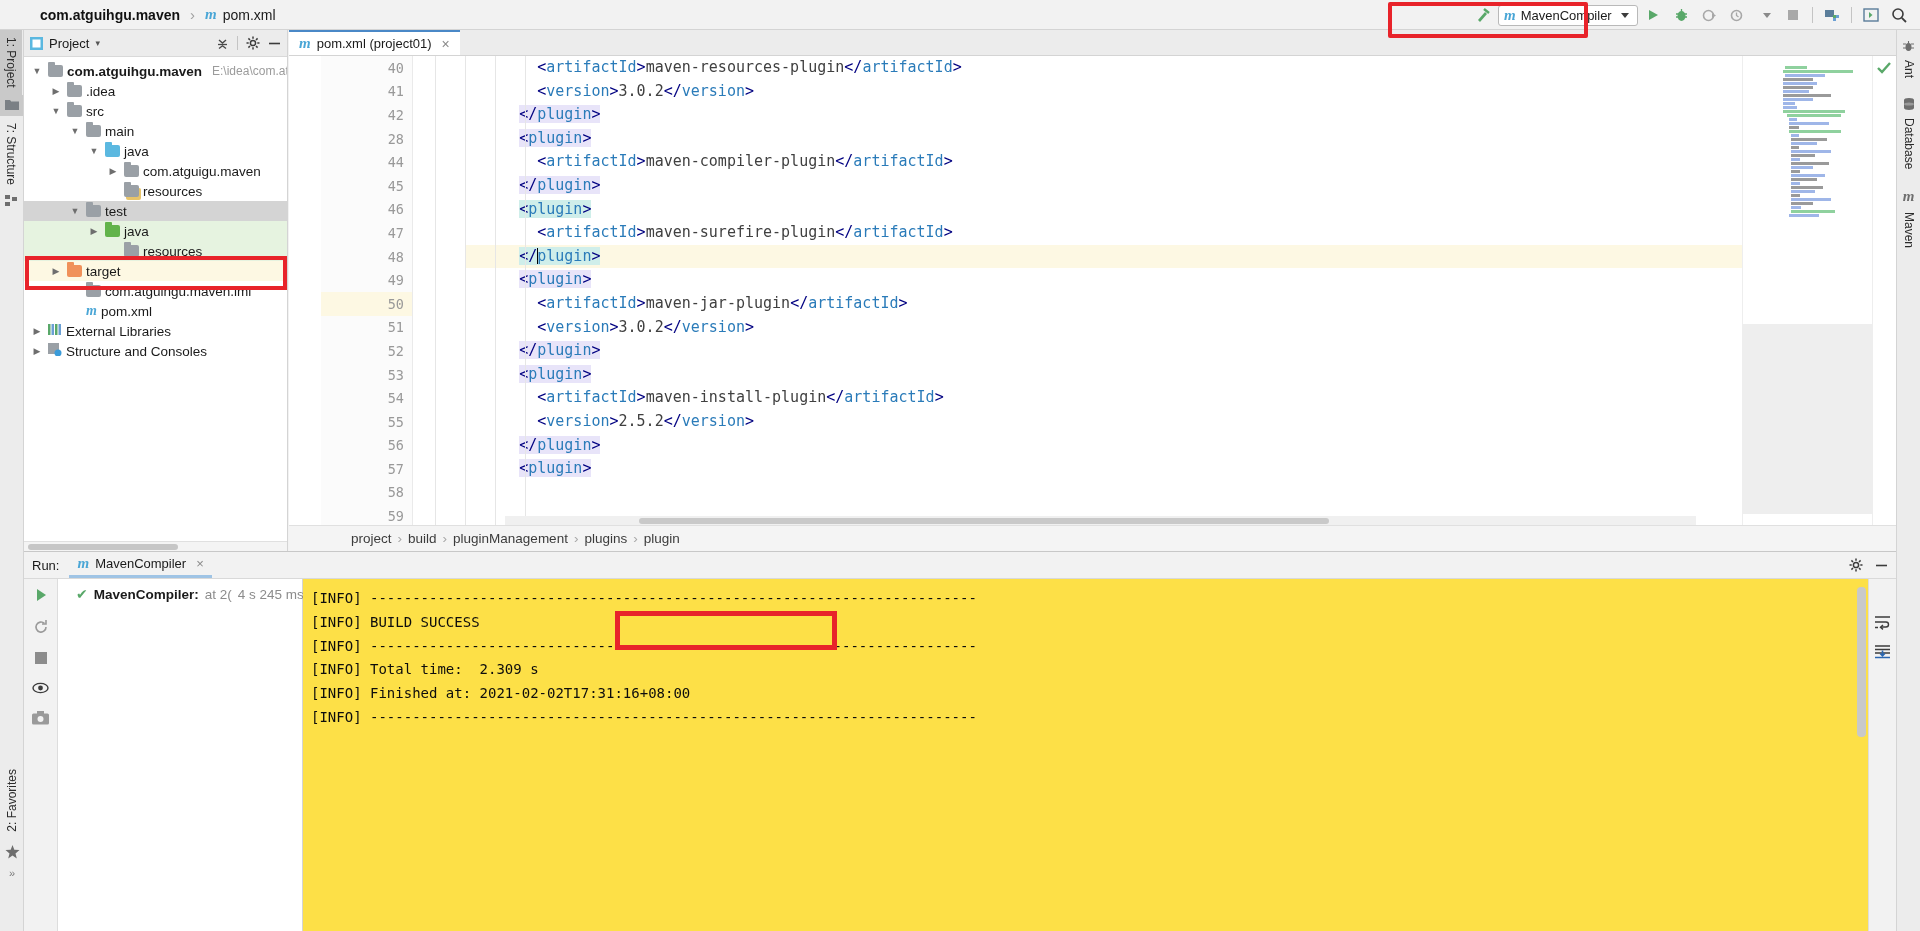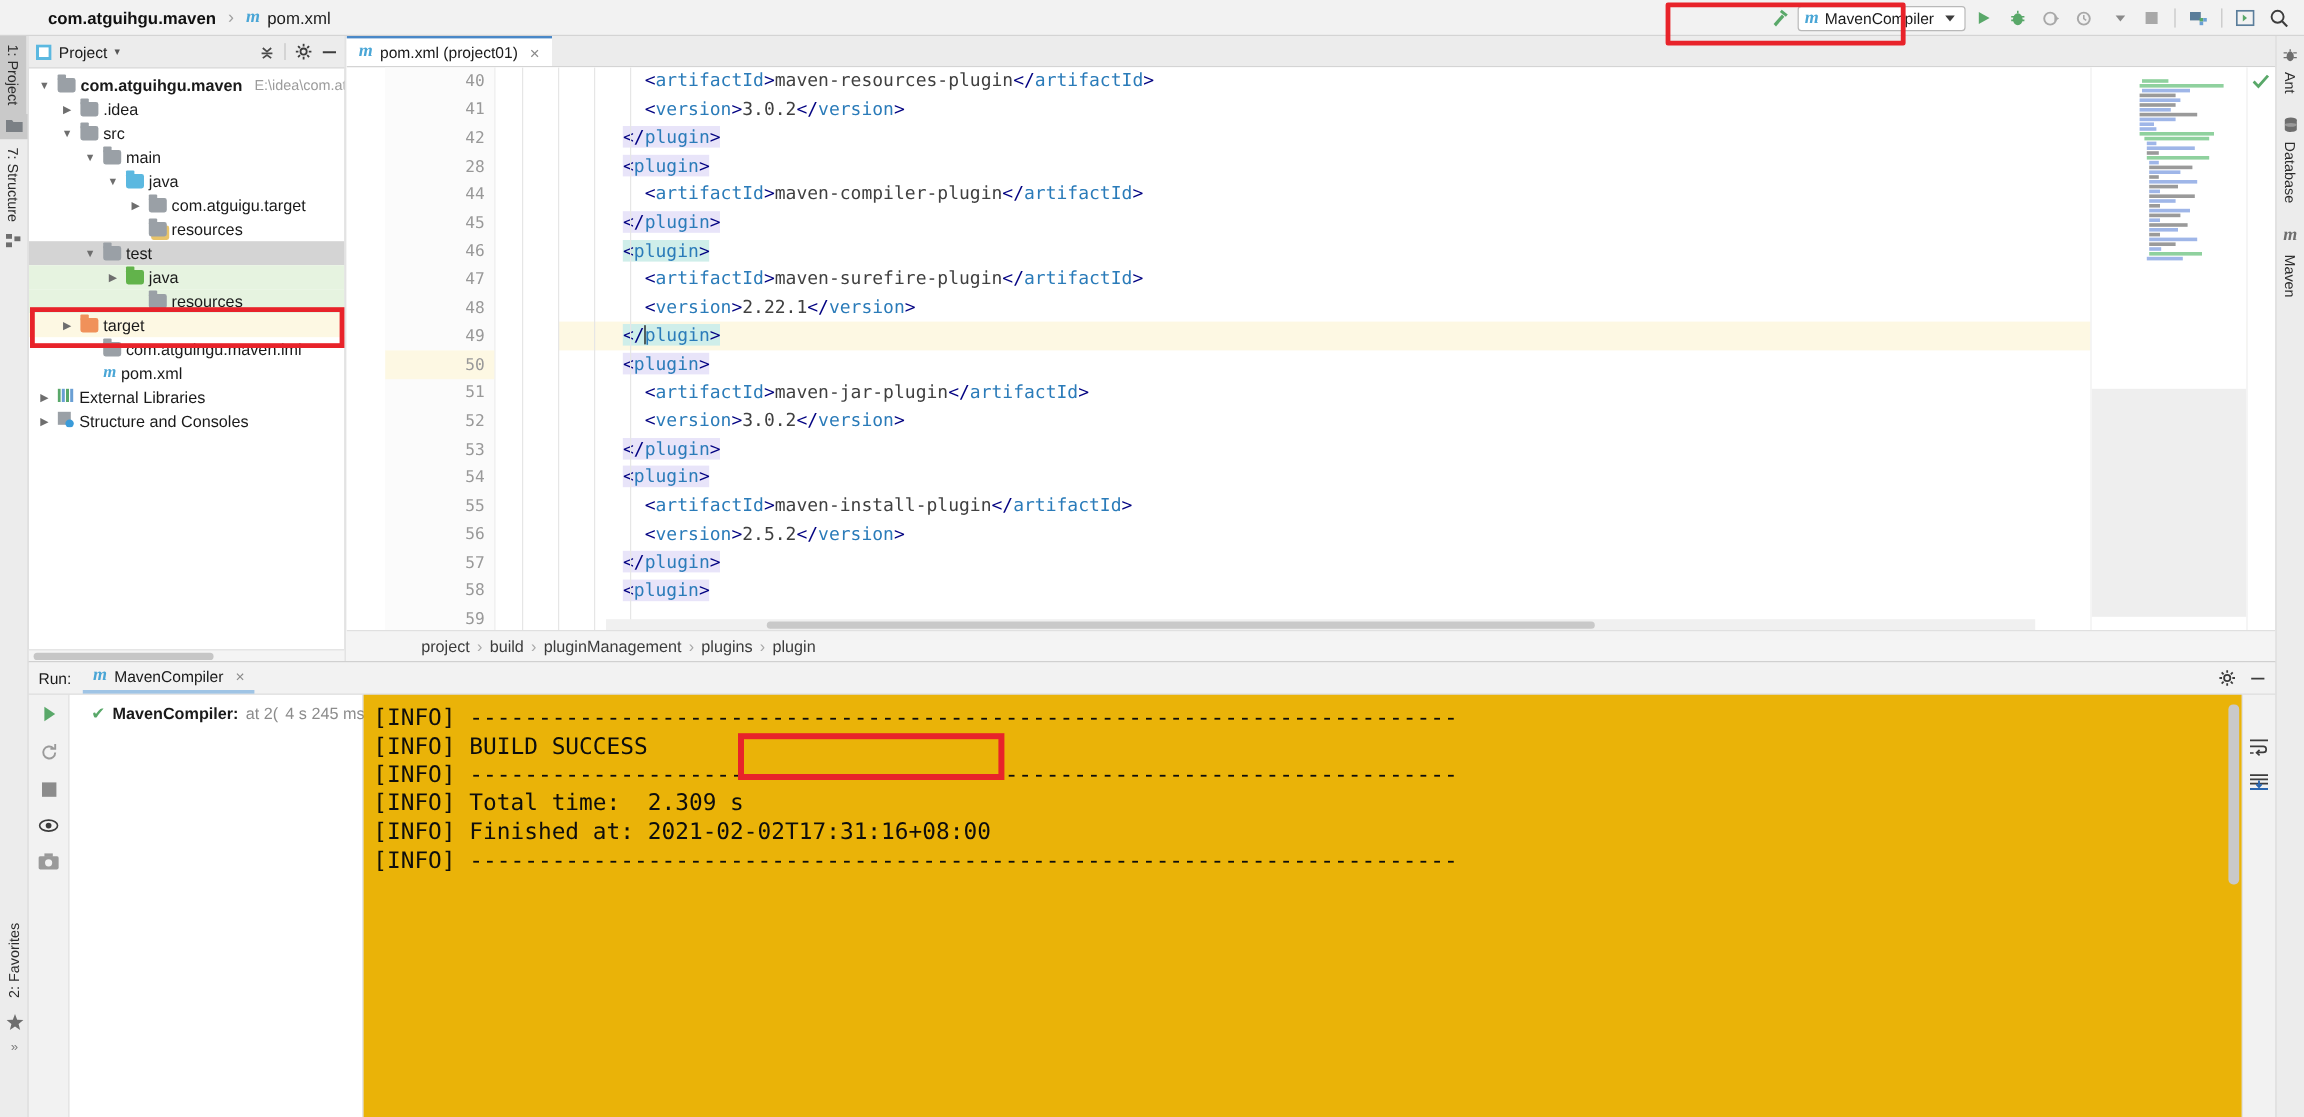--- a/index.html
+++ b/index.html
@@ -220,22 +220,22 @@
   .run-tree {
     width: 245px; background: #fff; border-right: 1px solid #d4d4d4; padding-top: 4px;
   }
   .rt-row {
     display: flex; align-items: center; gap: 6px; height: 22px;
     padding-left: 18px; font-size: 13.5px; white-space: nowrap;
   }
   .rt-row b { font-weight: bold; }
   .rt-row .meta { color: #8c8c8c; }
   .console {
-    flex: 1; background: #eab308; position: relative;
-    font-family: "DejaVu Sans Mono", monospace; font-size: 19px;
+    flex: 1; background: #fde047; position: relative;
+    font-family: "DejaVu Sans Mono", monospace; font-size: 14px;
     padding: 8px 0 0 8px; overflow: hidden; color: #0d0d0d;
   }
   .cl { height: 23.8px; line-height: 23.8px; white-space: pre; }
   .console-scrollv {
     position: absolute; right: 2px; top: 8px; width: 9px; height: 150px;
     background: #c9c9c9; border-radius: 4px;
   }
   .redbox-build {
     position: absolute; left: 312px; top: 32px; width: 222px; height: 39px;
     border: 5px solid #e8232a; pointer-events: none; z-index: 40;
@@ -426,21 +426,21 @@
           <span class="lbl">main</span>
         </div>
         <div class="trow" style="padding-left: 63px;">
           <span class="arw">▼</span>
           <span class="folder f-blue"></span>
           <span class="lbl">java</span>
         </div>
         <div class="trow" style="padding-left: 82px;">
           <span class="arw">▶</span>
           <span class="folder f-gray"></span>
-          <span class="lbl">com.atguigu.target</span>
+          <span class="lbl">com.atguigu.maven</span>
         </div>
         <div class="trow" style="padding-left: 82px;">
           <span class="arw"></span>
           <span class="folder f-gray" style="box-shadow: rgb(232, 196, 106) 2px 3px 0px;"></span>
           <span class="lbl">resources</span>
         </div>
         <div class="trow sel-gray" style="padding-left: 44px;">
           <span class="arw">▼</span>
           <span class="folder f-gray"></span>
           <span class="lbl">test</span>
@@ -640,21 +640,20 @@
           <div class="thumb"></div>
         </div>
       <div class="cline">&nbsp;&nbsp;&nbsp;&nbsp;&nbsp;&nbsp;&nbsp;&nbsp;<span class="tg">&lt;</span><span class="tn">artifactId</span><span class="tg">&gt;</span><span class="tv">maven-resources-plugin</span><span class="tg">&lt;/</span><span class="tn">artifactId</span><span class="tg">&gt;</span></div>
           <div class="cline">&nbsp;&nbsp;&nbsp;&nbsp;&nbsp;&nbsp;&nbsp;&nbsp;<span class="tg">&lt;</span><span class="tn">version</span><span class="tg">&gt;</span><span class="tv">3.0.2</span><span class="tg">&lt;/</span><span class="tn">version</span><span class="tg">&gt;</span></div>
           <div class="cline">&nbsp;&nbsp;&nbsp;&nbsp;&nbsp;&nbsp;<span class="hl-lav"><span class="tg">&lt;/</span><span class="tn">plugin</span><span class="tg">&gt;</span></span></div>
           <div class="cline">&nbsp;&nbsp;&nbsp;&nbsp;&nbsp;&nbsp;<span class="hl-lav"><span class="tg">&lt;</span><span class="tn">plugin</span><span class="tg">&gt;</span></span></div>
           <div class="cline">&nbsp;&nbsp;&nbsp;&nbsp;&nbsp;&nbsp;&nbsp;&nbsp;<span class="tg">&lt;</span><span class="tn">artifactId</span><span class="tg">&gt;</span><span class="tv">maven-compiler-plugin</span><span class="tg">&lt;/</span><span class="tn">artifactId</span><span class="tg">&gt;</span></div>
           <div class="cline">&nbsp;&nbsp;&nbsp;&nbsp;&nbsp;&nbsp;<span class="hl-lav"><span class="tg">&lt;/</span><span class="tn">plugin</span><span class="tg">&gt;</span></span></div>
           <div class="cline">&nbsp;&nbsp;&nbsp;&nbsp;&nbsp;&nbsp;<span class="hl-teal"><span class="tg">&lt;</span><span class="tn">plugin</span><span class="tg">&gt;</span></span></div>
           <div class="cline">&nbsp;&nbsp;&nbsp;&nbsp;&nbsp;&nbsp;&nbsp;&nbsp;<span class="tg">&lt;</span><span class="tn">artifactId</span><span class="tg">&gt;</span><span class="tv">maven-surefire-plugin</span><span class="tg">&lt;/</span><span class="tn">artifactId</span><span class="tg">&gt;</span></div>
-          <div class="cline">&nbsp;&nbsp;&nbsp;&nbsp;&nbsp;&nbsp;&nbsp;&nbsp;<span class="tg">&lt;</span><span class="tn">version</span><span class="tg">&gt;</span><span class="tv">2.22.1</span><span class="tg">&lt;/</span><span class="tn">version</span><span class="tg">&gt;</span></div>
           <div class="cline cur">&nbsp;&nbsp;&nbsp;&nbsp;&nbsp;&nbsp;<span class="hl-teal"><span class="tg">&lt;/</span><span class="caret"></span><span class="tn">plugin</span><span class="tg">&gt;</span></span></div>
           <div class="cline">&nbsp;&nbsp;&nbsp;&nbsp;&nbsp;&nbsp;<span class="hl-lav"><span class="tg">&lt;</span><span class="tn">plugin</span><span class="tg">&gt;</span></span></div>
           <div class="cline">&nbsp;&nbsp;&nbsp;&nbsp;&nbsp;&nbsp;&nbsp;&nbsp;<span class="tg">&lt;</span><span class="tn">artifactId</span><span class="tg">&gt;</span><span class="tv">maven-jar-plugin</span><span class="tg">&lt;/</span><span class="tn">artifactId</span><span class="tg">&gt;</span></div>
           <div class="cline">&nbsp;&nbsp;&nbsp;&nbsp;&nbsp;&nbsp;&nbsp;&nbsp;<span class="tg">&lt;</span><span class="tn">version</span><span class="tg">&gt;</span><span class="tv">3.0.2</span><span class="tg">&lt;/</span><span class="tn">version</span><span class="tg">&gt;</span></div>
           <div class="cline">&nbsp;&nbsp;&nbsp;&nbsp;&nbsp;&nbsp;<span class="hl-lav"><span class="tg">&lt;/</span><span class="tn">plugin</span><span class="tg">&gt;</span></span></div>
           <div class="cline">&nbsp;&nbsp;&nbsp;&nbsp;&nbsp;&nbsp;<span class="hl-lav"><span class="tg">&lt;</span><span class="tn">plugin</span><span class="tg">&gt;</span></span></div>
           <div class="cline">&nbsp;&nbsp;&nbsp;&nbsp;&nbsp;&nbsp;&nbsp;&nbsp;<span class="tg">&lt;</span><span class="tn">artifactId</span><span class="tg">&gt;</span><span class="tv">maven-install-plugin</span><span class="tg">&lt;/</span><span class="tn">artifactId</span><span class="tg">&gt;</span></div>
           <div class="cline">&nbsp;&nbsp;&nbsp;&nbsp;&nbsp;&nbsp;&nbsp;&nbsp;<span class="tg">&lt;</span><span class="tn">version</span><span class="tg">&gt;</span><span class="tv">2.5.2</span><span class="tg">&lt;/</span><span class="tn">version</span><span class="tg">&gt;</span></div>
           <div class="cline">&nbsp;&nbsp;&nbsp;&nbsp;&nbsp;&nbsp;<span class="hl-lav"><span class="tg">&lt;/</span><span class="tn">plugin</span><span class="tg">&gt;</span></span></div>
           <div class="cline">&nbsp;&nbsp;&nbsp;&nbsp;&nbsp;&nbsp;<span class="hl-lav"><span class="tg">&lt;</span><span class="tn">plugin</span><span class="tg">&gt;</span></span></div>

